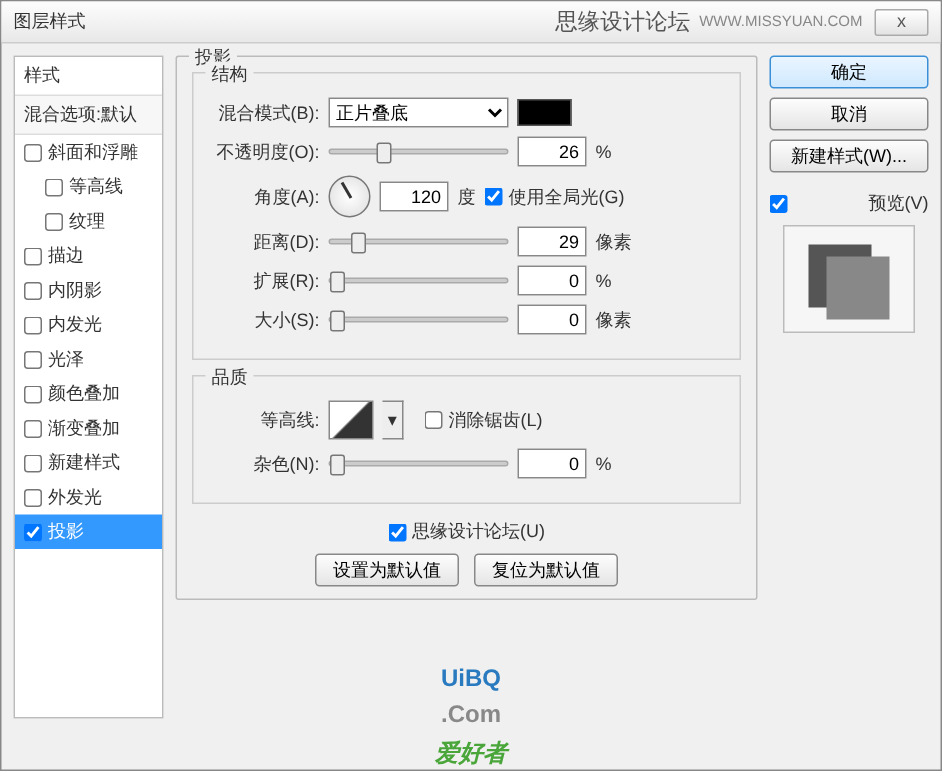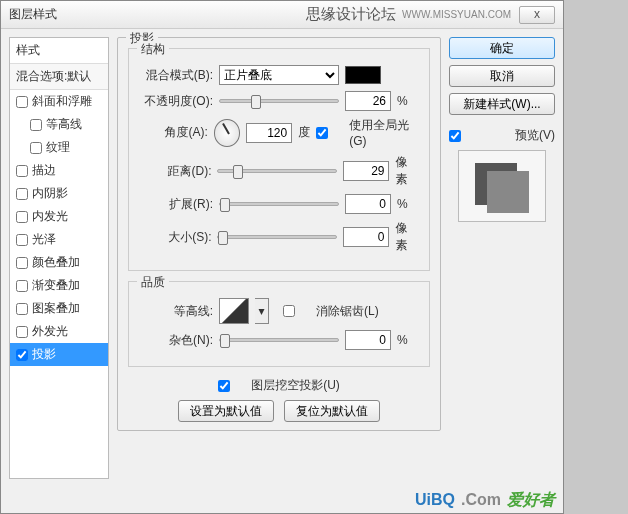--- a/index.html
+++ b/index.html
@@ -1,17 +1,17 @@
 <!DOCTYPE html>
 <html><head>
 <meta charset="utf-8">
 <style>
   * { box-sizing: border-box; font-family: "Microsoft YaHei", SimSun, Arial, sans-serif; font-size: 12px; }
   body { margin: 0; background: #c8c8c8; }
-  .window { width: 564px; height: 514px; background: #f0f0f0; border: 1px solid #888; position: relative; }
+  .window { width: 628px; height: 514px; background: #f0f0f0; border: 1px solid #888; position: relative; }
   .titlebar { height: 28px; background: linear-gradient(#fdfdfd,#e8e8e8); border-bottom: 1px solid #ccc; display: flex; align-items: center; padding: 0 8px; }
   .titlebar .title { flex: 0 0 auto; color: #333; }
   .titlebar .spacer { flex: 1; }
   .titlebar .watermark { color: #555; font-size: 15px; margin-right: 6px; }
   .titlebar .url { color: #888; font-size: 10px; margin-right: 8px; }
   .titlebar .close { width: 36px; height: 18px; border: 1px solid #aaa; background: linear-gradient(#fff,#e3e3e3); border-radius: 2px; text-align: center; line-height: 14px; color: #555; }
   .body { display: flex; padding: 8px; gap: 8px; height: calc(100% - 28px - 26px); }
   .sidebar { width: 100px; border: 1px solid #bbb; background: #fff; }
   .sidebar-header { padding: 4px 6px; border-bottom: 1px solid #ddd; color: #333; }
   .sidebar-sub { padding: 4px 6px; border-bottom: 1px solid #ddd; color: #333; background: #f7f7f7; }
@@ -26,35 +26,35 @@
   .row { display: flex; align-items: center; gap: 6px; margin: 6px 0; }
   .row .lbl { width: 74px; text-align: right; color: #333; }
   select.combo { width: 120px; height: 20px; border: 1px solid #888; background: #fff; }
   .swatch { width: 36px; height: 18px; background: #000; border: 1px solid #555; }
   .slider { flex: 0 0 120px; height: 4px; background: #ccc; border: 1px solid #aaa; position: relative; border-radius: 2px; }
   .slider .thumb { position: absolute; top: -5px; width: 10px; height: 14px; background: #eee; border: 1px solid #777; border-radius: 2px; }
   input.num { width: 46px; height: 20px; border: 1px solid #888; text-align: right; padding: 0 4px; }
   .unit { color: #333; }
   .dial { width: 28px; height: 28px; border: 1px solid #777; border-radius: 50%; background: radial-gradient(#fff,#ddd); position: relative; }
   .dial::after { content: ""; position: absolute; width: 2px; height: 12px; background: #333; left: 13px; top: 2px; transform-origin: bottom center; transform: rotate(-30deg); }
-  .chk { display: flex; align-items: center; gap: 21px; color: #333; }
+  .chk { display: flex; align-items: center; gap: 4px; color: #333; }
   .chk input { width: 12px; height: 12px; margin: 0; }
   .contour { width: 30px; height: 26px; border: 1px solid #888; background: linear-gradient(135deg,#fff 0%,#fff 48%,#888 50%,#333 52%,#333 100%); display: inline-block; }
   .contour-dd { width: 14px; height: 26px; border: 1px solid #888; border-left: none; background: #eee; display: inline-flex; align-items: center; justify-content: center; color: #333; }
   .btnrow { display: flex; gap: 10px; justify-content: center; margin-top: 6px; }
   button.pbtn { min-width: 96px; height: 22px; background: linear-gradient(#fdfdfd,#e5e5e5); border: 1px solid #888; border-radius: 3px; cursor: pointer; }
   .rightcol { width: 106px; display: flex; flex-direction: column; gap: 6px; }
   button.rbtn { width: 100%; height: 22px; background: linear-gradient(#fdfdfd,#e5e5e5); border: 1px solid #888; border-radius: 3px; cursor: pointer; }
   button.rbtn.primary { background: linear-gradient(#eaf5ff,#cfe9ff); border: 1px solid #3a8fd6; }
   .preview-box { margin-top: 6px; text-align: center; }
   .preview-box .chk { justify-content: space-between; margin-bottom: 6px; }
   .preview-canvas { width: 88px; height: 72px; background: #f6f6f6; border: 1px solid #bbb; margin: 0 auto; position: relative; }
   .preview-canvas .sq1 { position: absolute; width: 42px; height: 42px; background: #555; top: 12px; left: 16px; }
   .preview-canvas .sq2 { position: absolute; width: 42px; height: 42px; background: #888; top: 20px; left: 28px; }
-  .footer { position: absolute; bottom: 0; left: 0; right: 0; height: 26px; display: flex; align-items: center; justify-content: flex-end; padding: 0 8px; gap: 6px; }
+  .footer { position: absolute; bottom: 0; left: 0; right: 0; height: 26px; display: flex; align-items: center; justify-content: flex-end; padding: 0 8px; gap: 6px; flex-direction: column; }
   .footer .wm { font-size: 16px; font-weight: bold; }
   .footer .wm1 { color: #2a7abf; }
   .footer .wm2 { color: #888; }
   .footer .wm3 { font-style: italic; color: #4aa63a; font-family: "STKaiti",serif; }
 </style>
 </head>
 <body>
 
 <div class="window">
 
@@ -102,21 +102,21 @@
           <div class="sidebar-item">
             <input type="checkbox" style="">
             <span>颜色叠加</span>
           </div>
           <div class="sidebar-item">
             <input type="checkbox" style="">
             <span>渐变叠加</span>
           </div>
           <div class="sidebar-item">
             <input type="checkbox" style="">
-            <span>图案叠加</span>
+            <span>新建样式</span>
           </div>
           <div class="sidebar-item">
             <input type="checkbox" style="">
             <span>外发光</span>
           </div>
           <div class="sidebar-item selected">
             <input type="checkbox" checked="" style="">
             <span>投影</span>
           </div>
         </div>
@@ -204,21 +204,21 @@
                 <div class="thumb" style="left:0%"></div>
               </div>
             <input class="num" value="0" style="">
             <span class="unit">%</span>
           </div>
         </div>
 
         <div class="row" style="justify-content:center">
           <label class="chk">
             <input type="checkbox" checked="" style="">
-            <span>图层挖空投影(U)</span>
+            <span>思缘设计论坛(U)</span>
           </label>
         </div>
 
         <div class="btnrow">
           <button class="pbtn">设置为默认值</button>
           <button class="pbtn">复位为默认值</button>
         </div>
       </div>
     </div>
 

